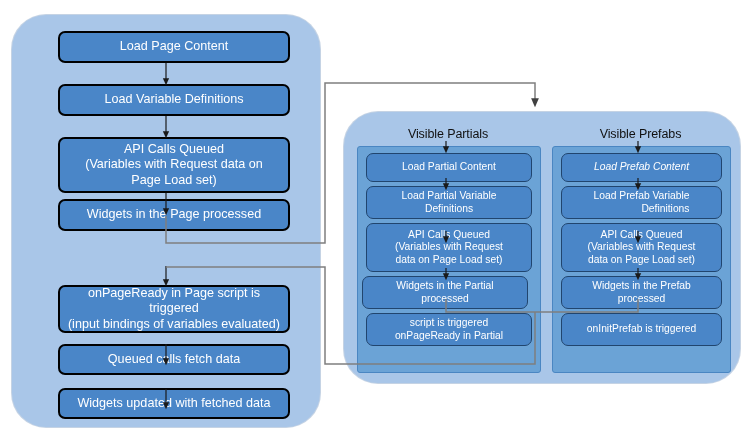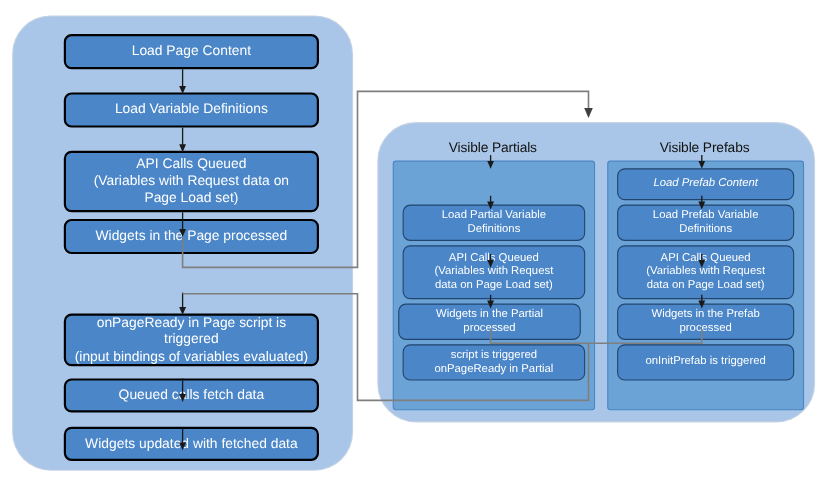--- a/index.html
+++ b/index.html
@@ -134,20 +134,25 @@
         </div>
     </div>
   </div>
 
   <div class="group-panel" id="right-panel">
 
     <div class="column-title" id="partials-title">Visible Partials</div>
     <div class="column-title" id="prefabs-title">Visible Prefabs</div>
 
     <div class="column-box" id="partials-column">
+      <div class="node node-inner" style="left:8px; top:6px; width:166px; height:29px;">
+        <div>
+            <span>Load Partial Content</span>
+          </div>
+      </div>
       <div class="node node-inner" style="left:8px; top:39px; width:166px; height:33px;">
         <div>
           <span>Load Partial Variable</span>
           <span>Definitions</span>
         </div>
       </div>
       <div class="node node-inner" style="left:8px; top:76px; width:166px; height:49px;">
         <div>
           <span>API Calls Queued</span>
           <span>(Variables with Request</span>
@@ -167,21 +172,21 @@
         </div>
       </div>
     </div>
 
     <div class="column-box" id="prefabs-column">
       <div class="node node-inner" style="left:8px; top:6px; width:161px; height:29px;font-style:italic;">
         <div>
             <span>Load Prefab Content</span>
           </div>
       </div>
-      <div class="node node-inner" style="left:8px; top:39px; width:161px; height:33px;">
+      <div class="node node-inner" style="left:8px; top:39px; width:161px; height:33px;text-align:right;">
         <div>
           <span>Load Prefab Variable</span>
           <span>Definitions</span>
         </div>
       </div>
       <div class="node node-inner" style="left:8px; top:76px; width:161px; height:49px;">
         <div>
           <span>API Calls Queued</span>
           <span>(Variables with Request</span>
           <span>data on Page Load set)</span>

